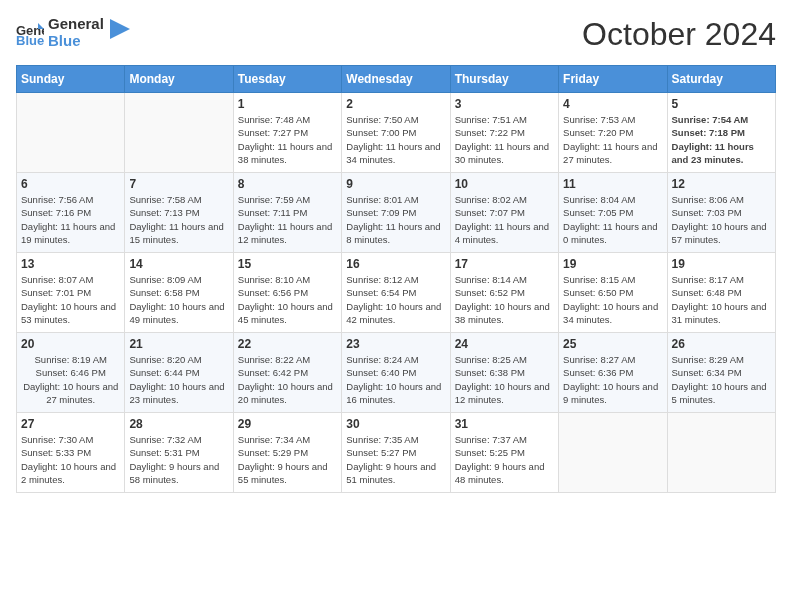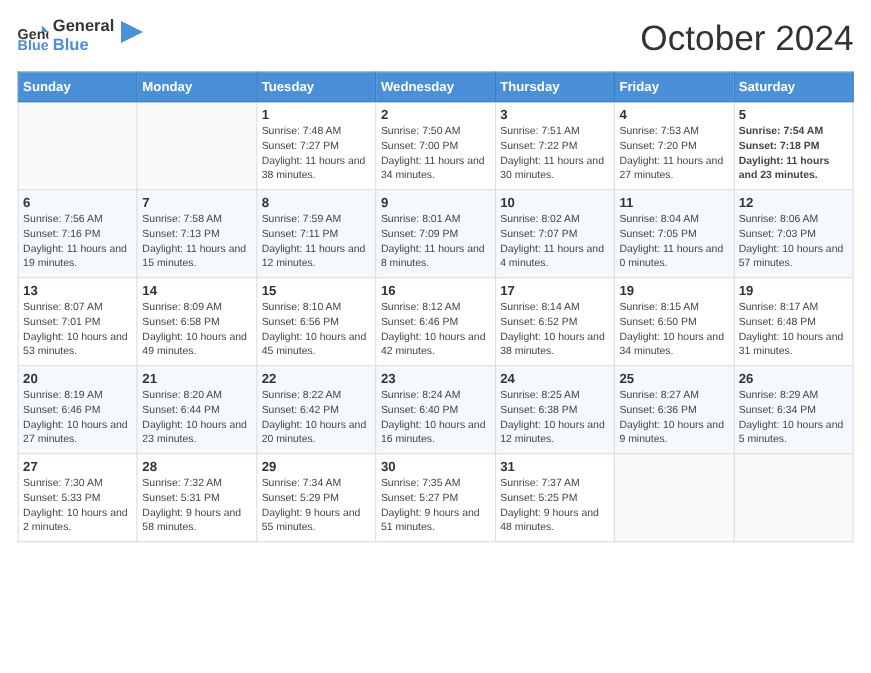--- a/index.html
+++ b/index.html
@@ -208,21 +208,21 @@
         </td>
         <td>
           <span class="day-number">15</span>
           <div class="cell-text" style="white-space: pre-line;">Sunrise: 8:10 AM
 Sunset: 6:56 PM
 Daylight: 10 hours and 45 minutes.</div>
         </td>
         <td>
           <span class="day-number">16</span>
           <div class="cell-text" style="white-space: pre-line;">Sunrise: 8:12 AM
-Sunset: 6:46 PM
+Sunset: 6:54 PM
 Daylight: 10 hours and 42 minutes.</div>
         </td>
         <td>
           <span class="day-number">17</span>
           <div class="cell-text" style="white-space: pre-line;">Sunrise: 8:14 AM
 Sunset: 6:52 PM
 Daylight: 10 hours and 38 minutes.</div>
         </td>
         <td>
           <span class="day-number">19</span>
@@ -233,21 +233,21 @@
         <td>
           <span class="day-number">19</span>
           <div class="cell-text" style="white-space: pre-line;">Sunrise: 8:17 AM
 Sunset: 6:48 PM
 Daylight: 10 hours and 31 minutes.</div>
         </td>
       </tr>
       <tr>
         <td>
           <span class="day-number">20</span>
-          <div class="cell-text" style="white-space: pre-line;">Sunrise: 8:19 AM
+          <div class="cell-text" style="white-space: pre-line; text-align: center;">Sunrise: 8:19 AM
 Sunset: 6:46 PM
 Daylight: 10 hours and 27 minutes.</div>
         </td>
         <td>
           <span class="day-number">21</span>
           <div class="cell-text" style="white-space: pre-line;">Sunrise: 8:20 AM
 Sunset: 6:44 PM
 Daylight: 10 hours and 23 minutes.</div>
         </td>
         <td>

